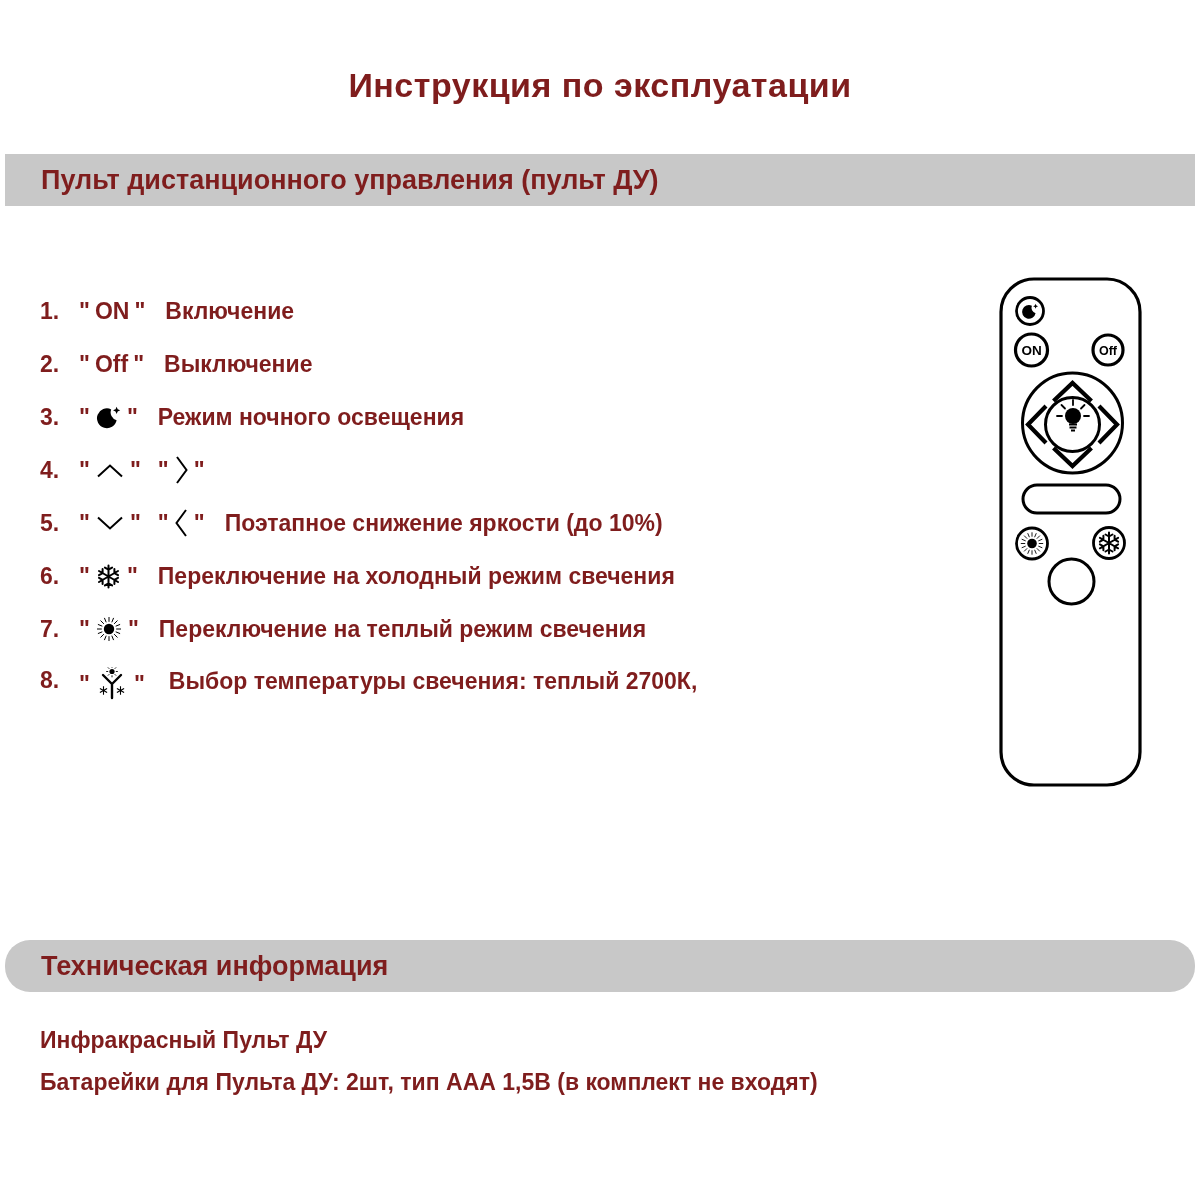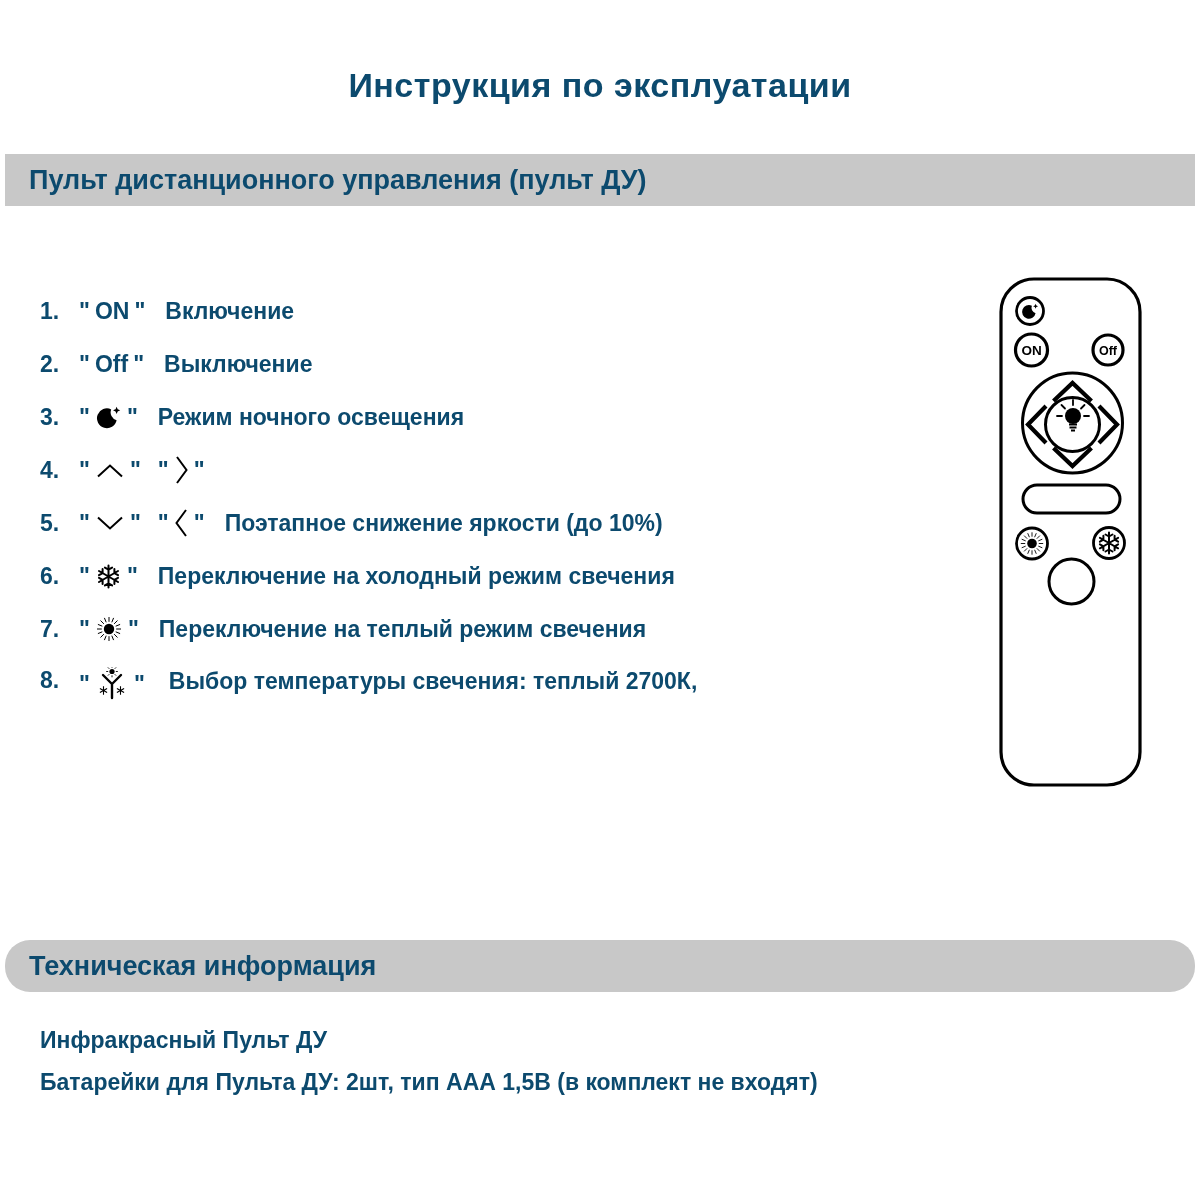--- a/index.html
+++ b/index.html
@@ -1,28 +1,28 @@
 <!DOCTYPE html>
 <html><head>
 <meta charset="utf-8">
 <style>
   html,body { margin:0; padding:0; background:#ffffff; }
   .canvas {
     position:relative; width:1200px; height:1200px; background:#ffffff;
-    font-family:"Liberation Sans", sans-serif; font-weight:bold; color:#0c4a6e;
+    font-family:"Liberation Sans", sans-serif; font-weight:bold; color:#7f1d1d;
     overflow:hidden;
   }
   .page-title {
     position:absolute; top:66px; left:0; width:100%;
     text-align:center; font-size:34px; letter-spacing:0.5px;
   }
   .section-bar {
     position:absolute; left:5px; width:1190px; height:52px;
     background:#c8c8c8; display:flex; align-items:center;
-    padding-left:24px; box-sizing:border-box; font-size:27px;
+    padding-left:36px; box-sizing:border-box; font-size:27px;
   }
   .bar-remote { top:154px; }
   .bar-tech   { top:940px;border-radius:25px; }
 
   .instr-list { position:absolute; left:40px; top:296px; }
   .li-row { display:flex; align-items:center; height:30px; margin-bottom:23px; font-size:23px; white-space:nowrap; }
   .li-row.two-line { height:auto; align-items:flex-start; }
   .li-num { width:34px; flex:0 0 auto; }
   .sym-group { display:flex; align-items:center; margin-right:7px; flex:0 0 auto; }
   .quote { margin:0 5px; }

